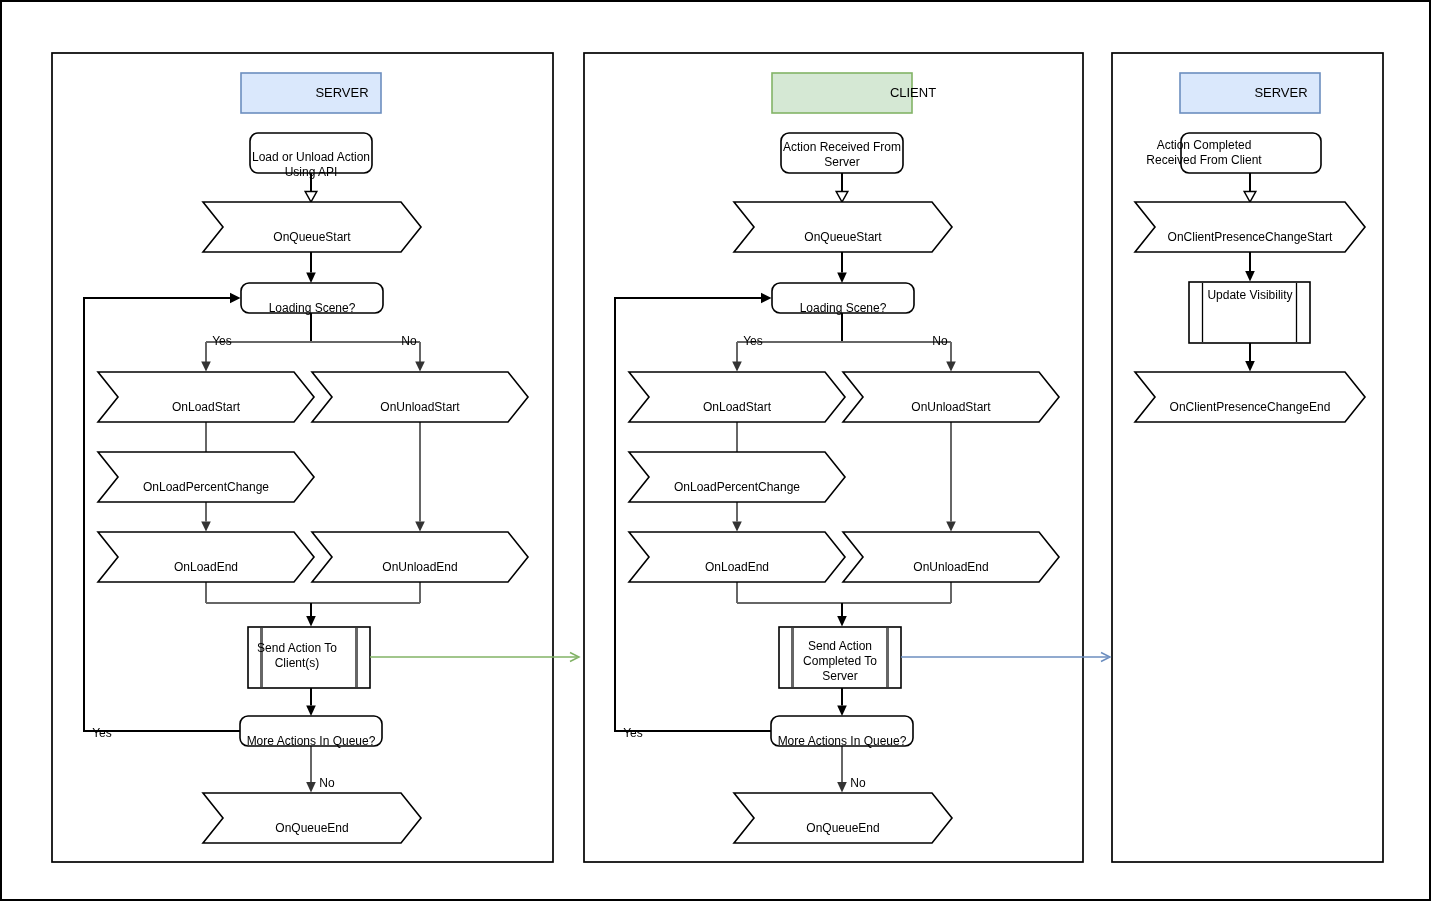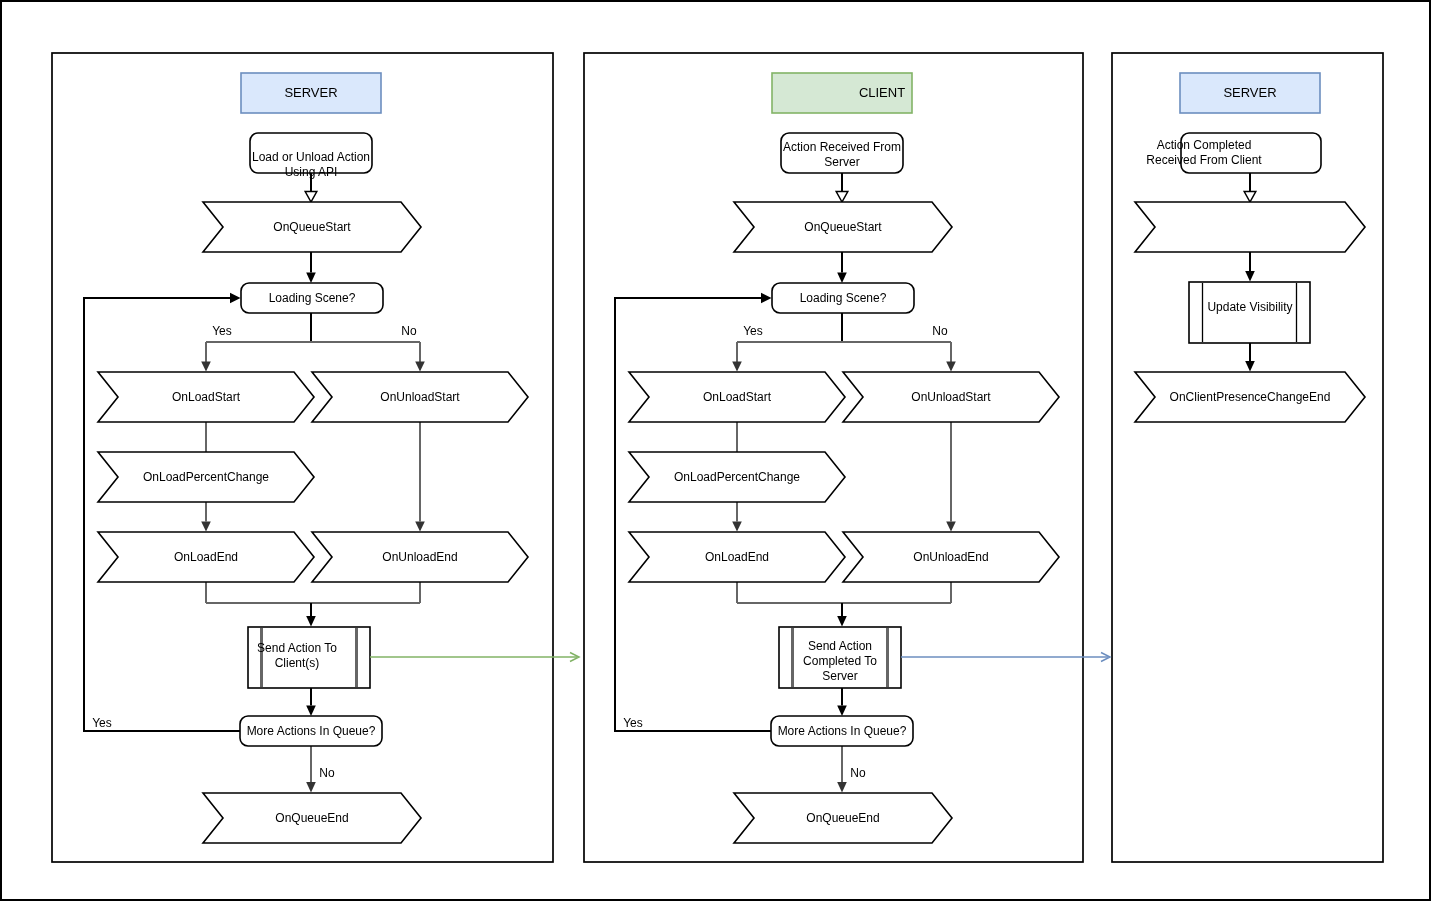--- a/index.html
+++ b/index.html
@@ -1,22 +1,22 @@
 <!DOCTYPE html>
 <html><head>
 <meta charset="utf-8">
 <style>
   html,body{margin:0;padding:0;background:#fff;}
   .canvas{position:relative;width:1431px;height:901px;background:#fff;border:2px solid #000;box-sizing:border-box;overflow:hidden;
           font-family:"Liberation Sans",sans-serif;}
   .canvas svg{position:absolute;left:0;top:0;}
   .lbl{position:absolute;display:flex;align-items:center;justify-content:center;text-align:center;
        font-size:12px;line-height:1.25;color:#000;pointer-events:none;}
-  .hdr{font-size:13px;}
-  .nowrap{white-space:nowrap;}
+  .hdr{font-size:13px;padding-left:31px;}
+  .nowrap{white-space:nowrap;margin-top:10px;}
 </style>
 </head>
 <body>
 
 <div class="canvas">
 
 <svg width="1431" height="901" viewBox="0 0 1431 901">
 
   <rect x="50" y="51" width="501" height="809" fill="none" stroke="#000" stroke-width="1.7"></rect>
   <rect x="582" y="51" width="499" height="809" fill="none" stroke="#000" stroke-width="1.7"></rect>
@@ -178,16 +178,17 @@
 <div class="lbl nowrap" style="left:627px;top:530px;width:216px;height:50px;">OnLoadEnd</div>
 <div class="lbl nowrap" style="left:841px;top:530px;width:216px;height:50px;">OnUnloadEnd</div>
 <div class="lbl" style="left:791px;top:627px;width:94px;height:64px;">Send Action Completed To Server</div>
 <div class="lbl nowrap" style="left:769px;top:714px;width:142px;height:30px;">More Actions In Queue?</div>
 <div class="lbl nowrap" style="left:609px;top:713px;width:44px;height:16px;">Yes</div>
 <div class="lbl nowrap" style="left:834px;top:763px;width:44px;height:16px;">No</div>
 <div class="lbl nowrap" style="left:732px;top:791px;width:218px;height:50px;">OnQueueEnd</div>
 
 <div class="lbl hdr" style="left:1178px;top:71px;width:140px;height:40px;">SERVER</div>
 <div class="lbl" style="left:1132px;top:131px;width:140px;height:40px;">Action Completed Received From Client</div>
-<div class="lbl" style="left:1202px;top:280px;width:92px;height:51px;text-align:center;">Update Visibility</div>
+<div class="lbl nowrap" style="left:1133px;top:200px;width:230px;height:50px;">OnClientPresenceChangeStart</div>
+<div class="lbl" style="left:1202px;top:268px;width:92px;height:51px;text-align:center;">Update Visibility</div>
 <div class="lbl nowrap" style="left:1133px;top:370px;width:230px;height:50px;">OnClientPresenceChangeEnd</div>
 
 </div>
 
 </body></html>

